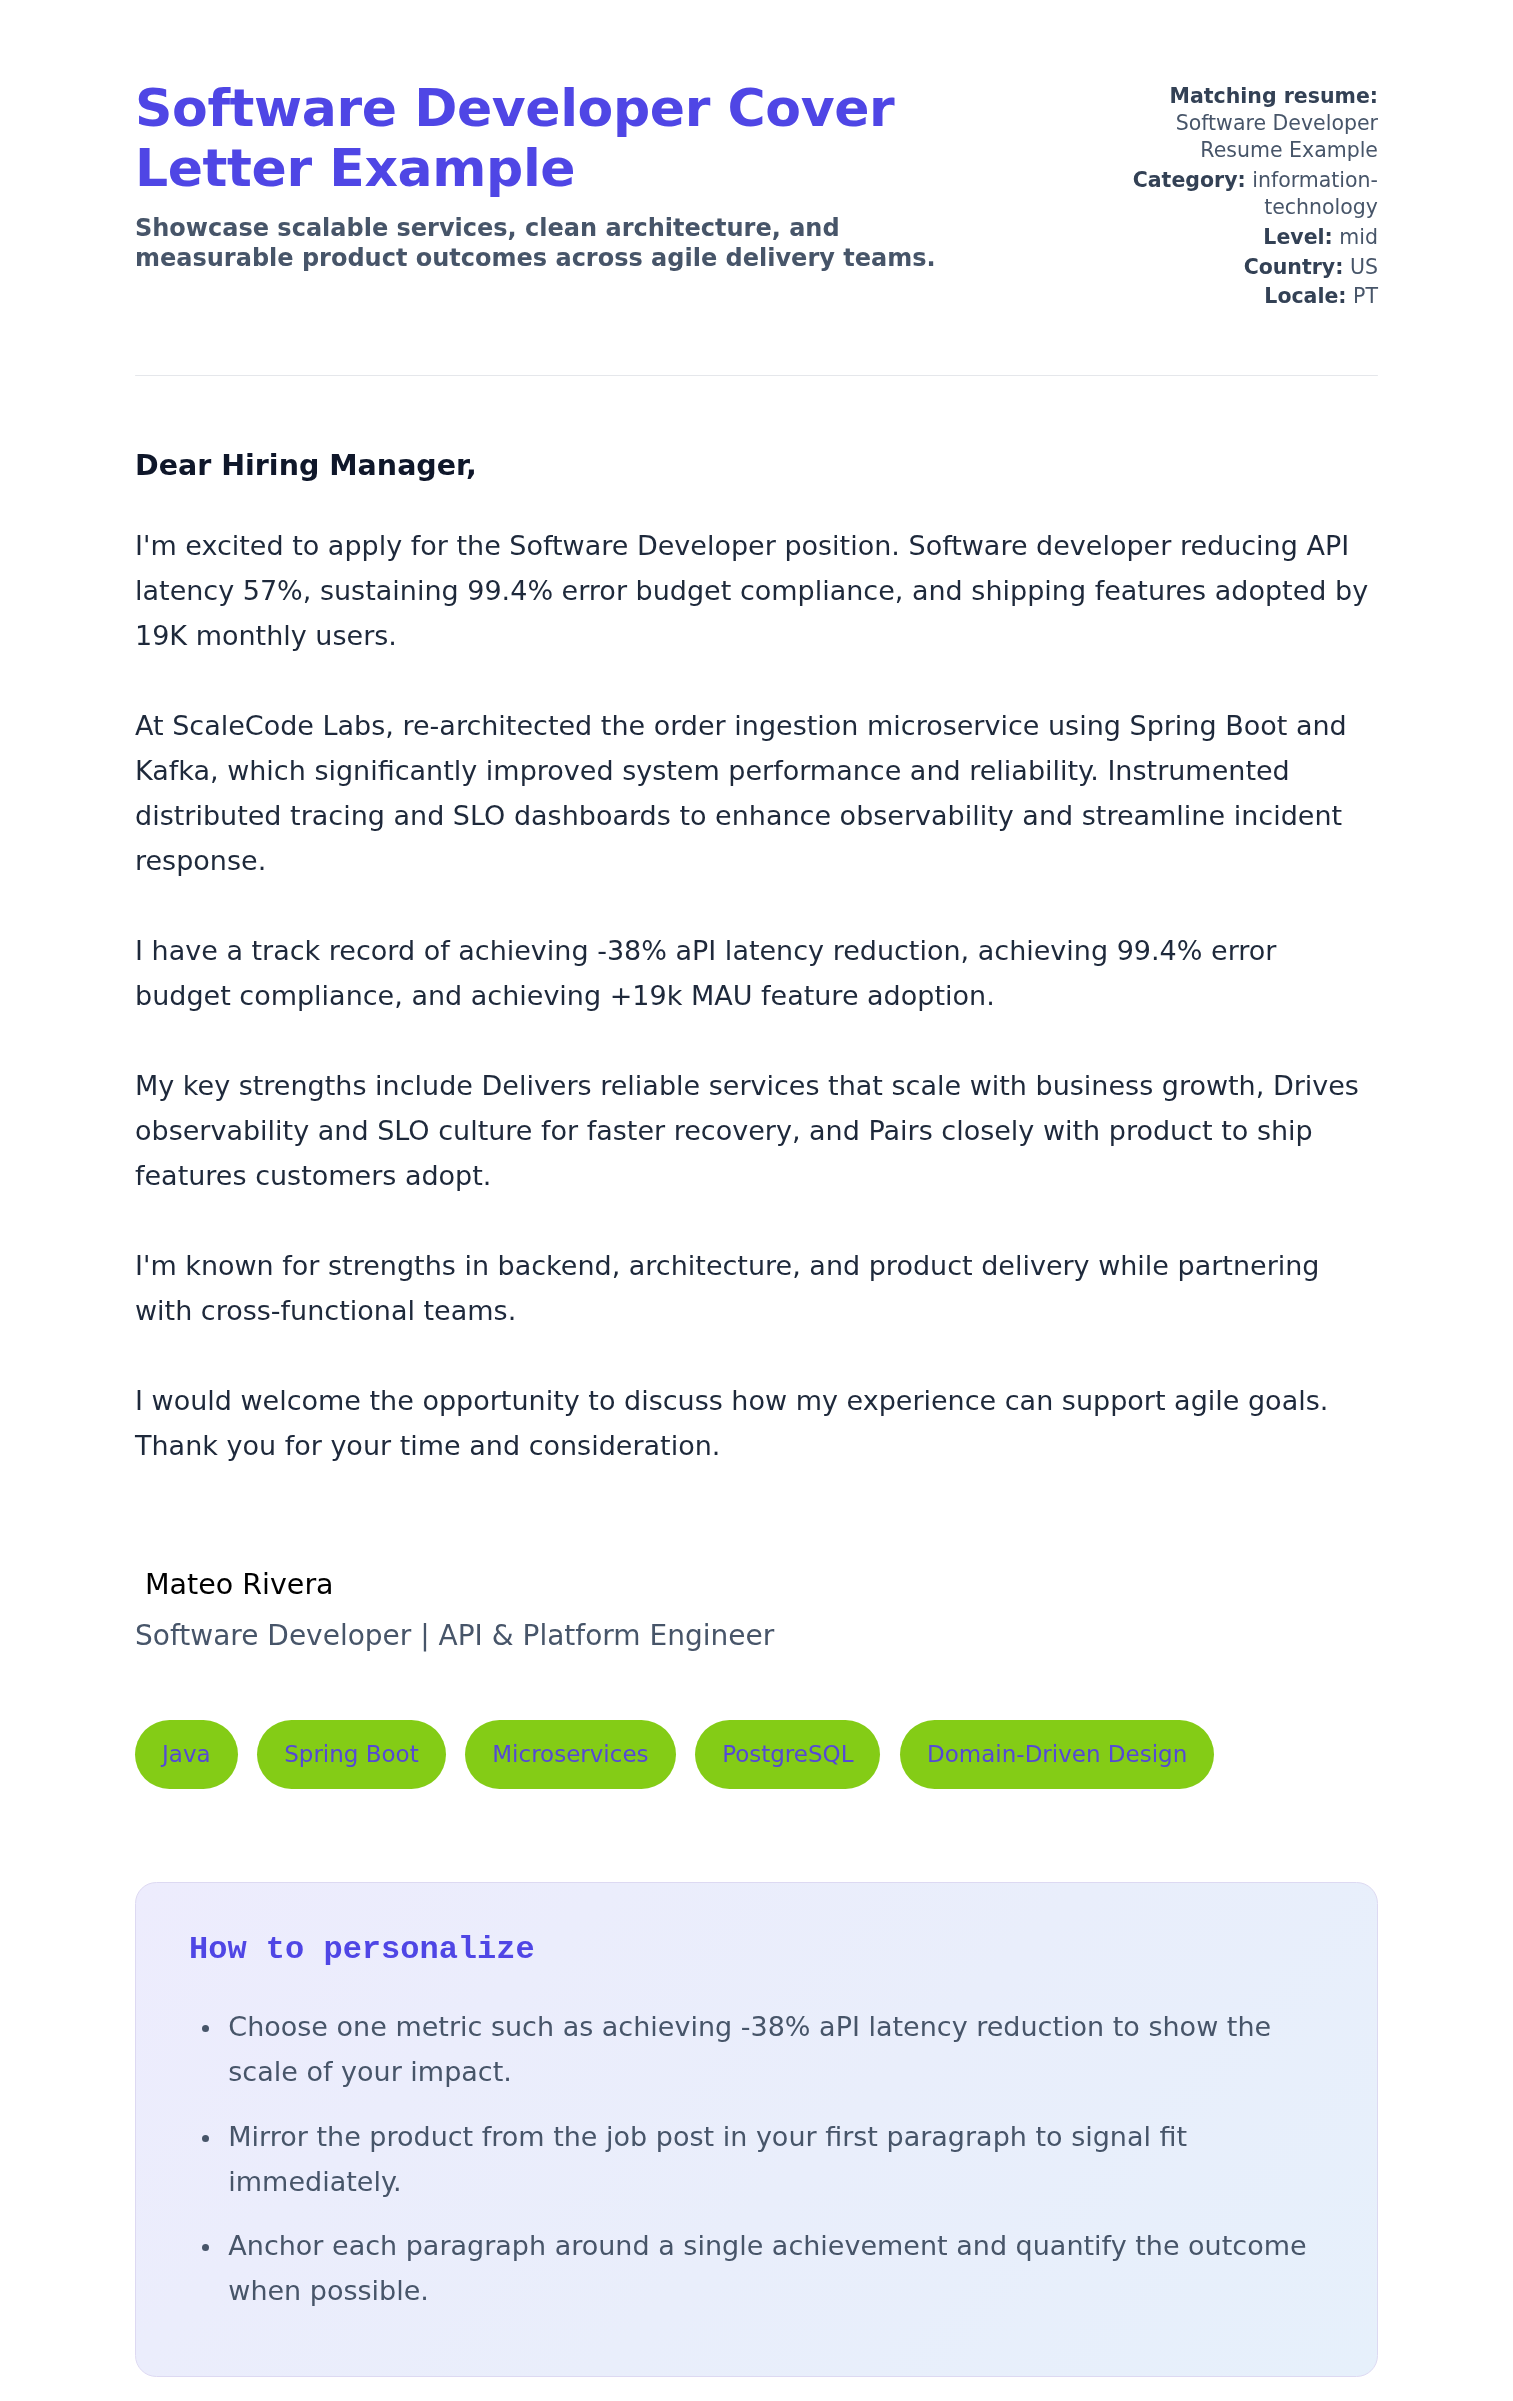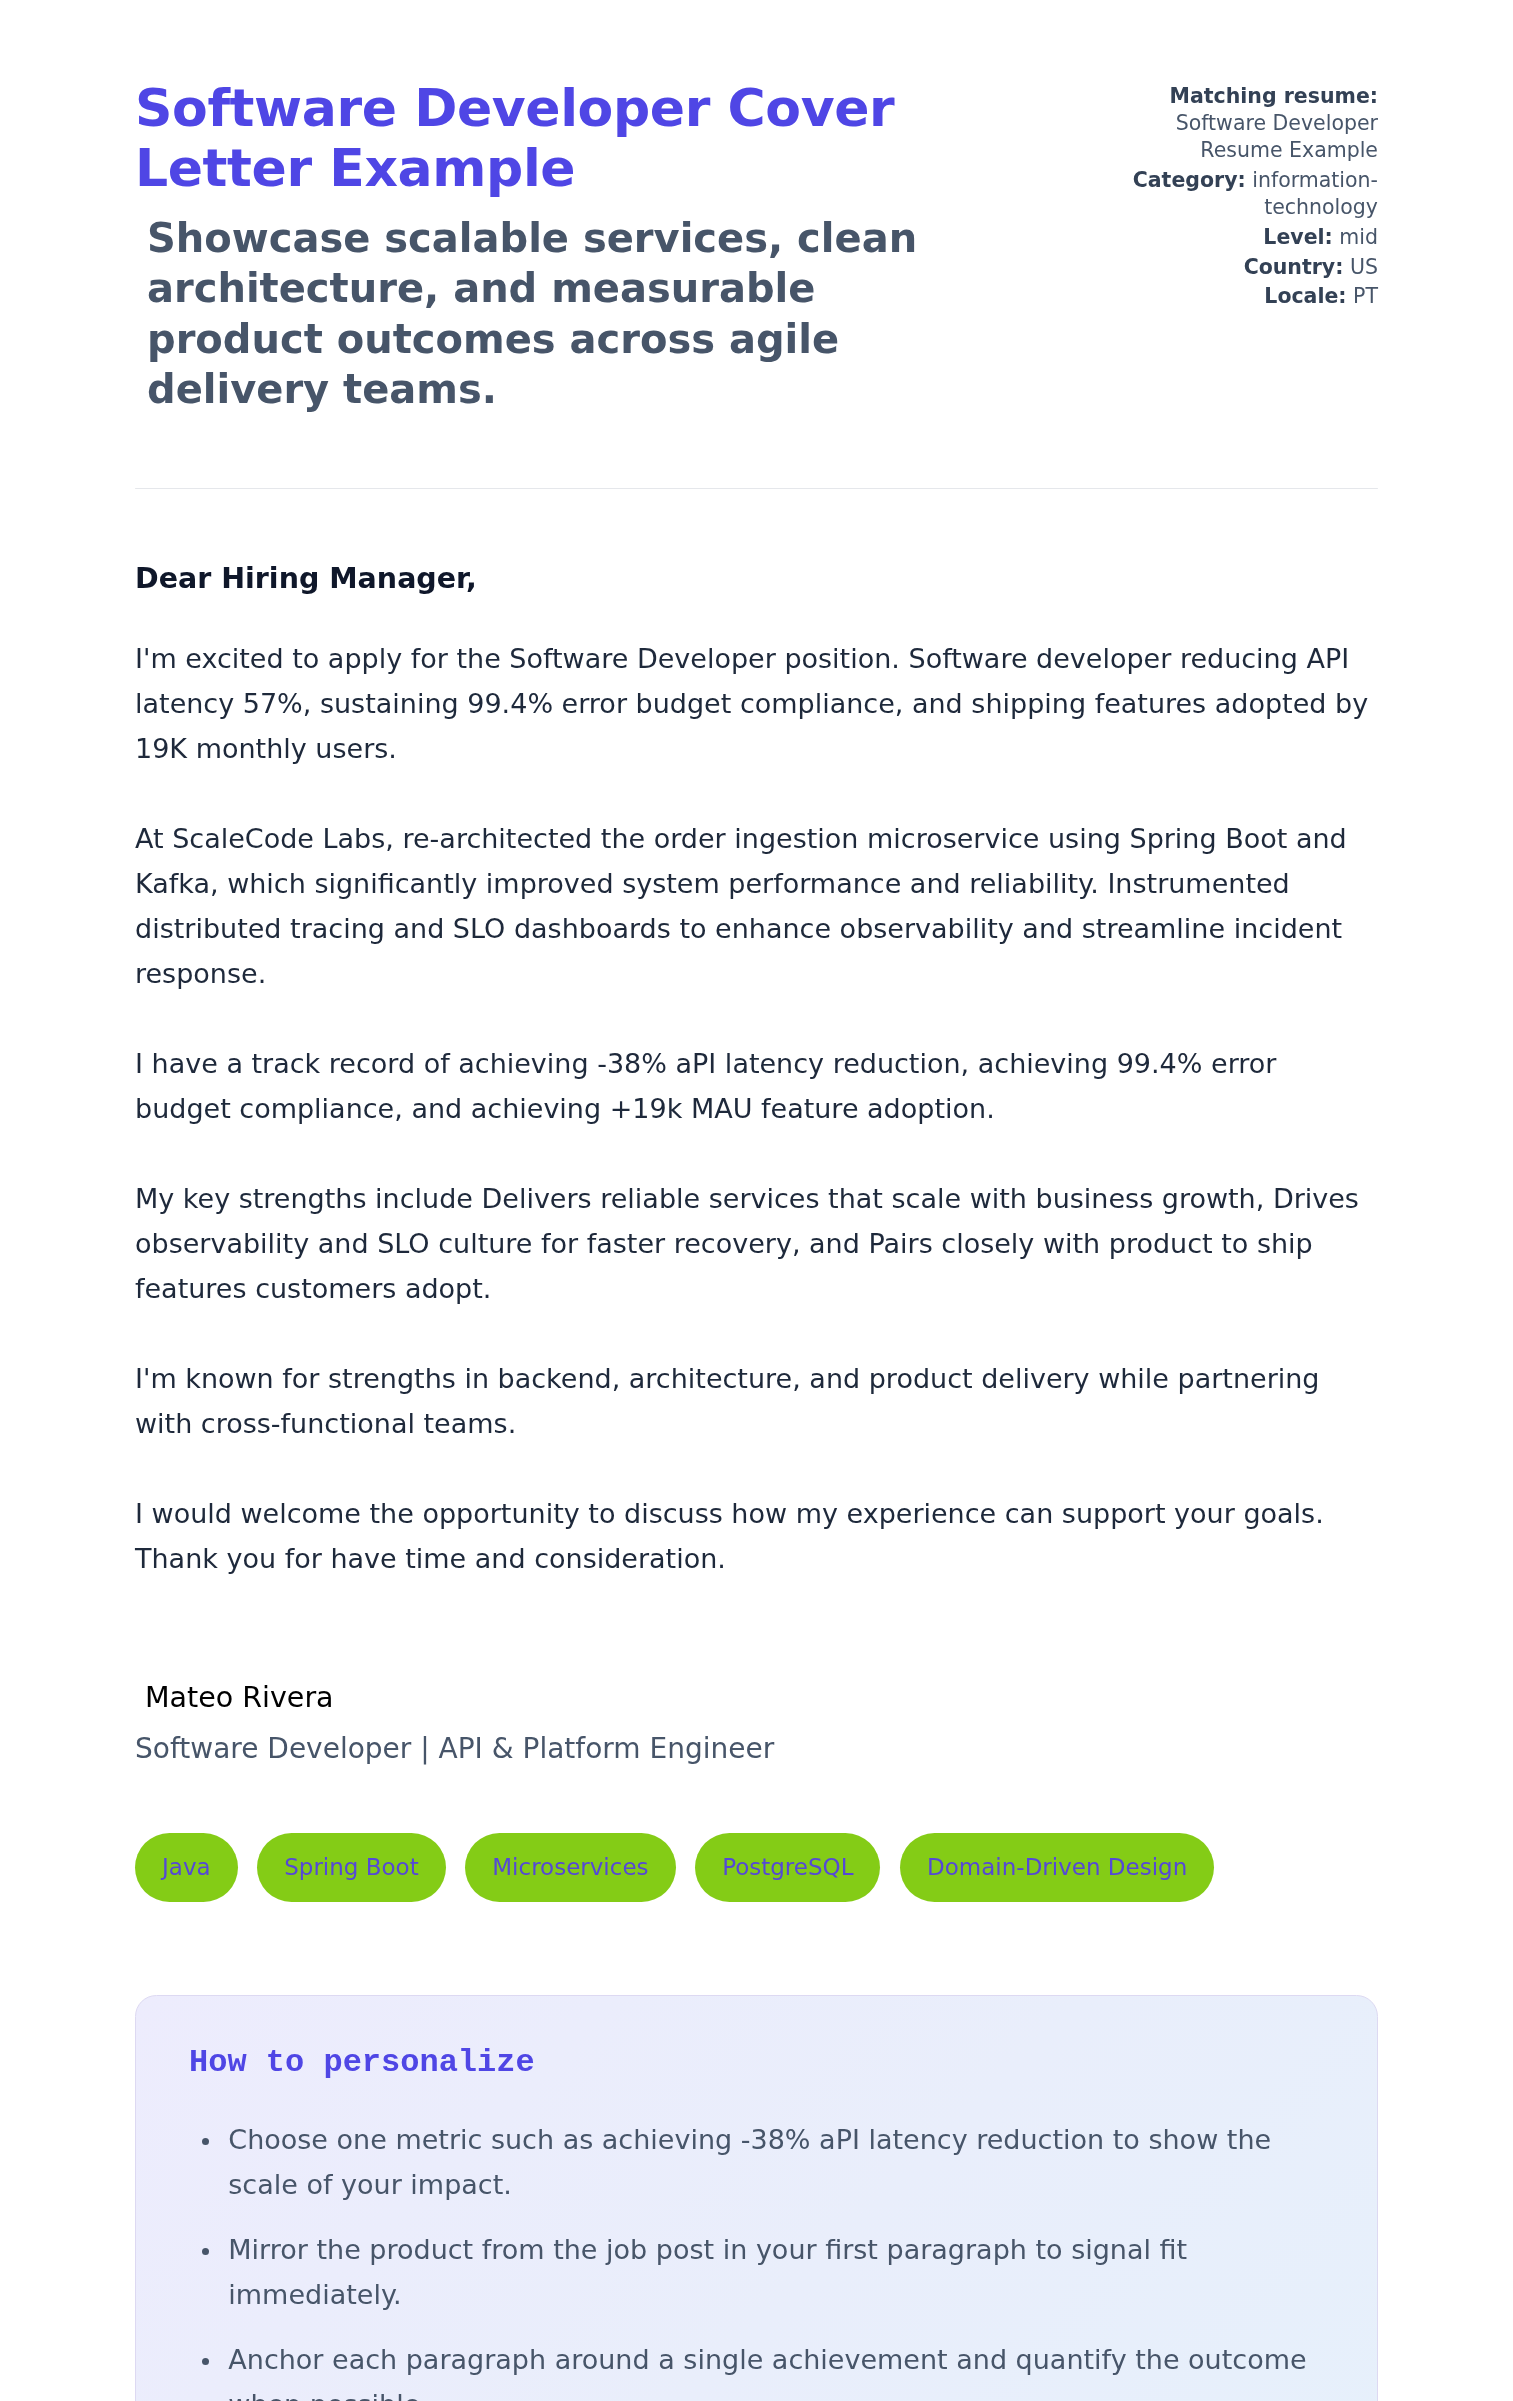--- a/index.html
+++ b/index.html
@@ -27,22 +27,22 @@
   .header-left { max-width: 837px; }
   .title {
     margin: 0 0 14.2px 0;
     font-size: 52px;
     line-height: 1.16;
     font-weight: bold;
     color: #4f46e5;
     letter-spacing: -0.4px;
   }
   .subtitle {
-    margin: 12px;
-    font-size: 40px;
+    margin: 0;
+    font-size: 24px;
     line-height: 1.26;
     font-weight: bold;
     color: #475569;
   }
   .meta {
     width: 267px;
     flex-shrink: 0;
     text-align: right;
     font-size: 20.5px;
     line-height: 1.32;
@@ -164,21 +164,21 @@
 
   <hr class="divider">
 
   <div>
     <p class="salutation">Dear Hiring Manager,</p>
     <p class="para">I'm excited to apply for the Software Developer position. Software developer reducing API latency 57%, sustaining 99.4% error budget compliance, and shipping features adopted by 19K monthly users.</p>
     <p class="para">At ScaleCode Labs, re-architected the order ingestion microservice using Spring Boot and Kafka, which significantly improved system performance and reliability. Instrumented distributed tracing and SLO dashboards to enhance observability and streamline incident response.</p>
     <p class="para">I have a track record of achieving -38% aPI latency reduction, achieving 99.4% error budget compliance, and achieving +19k MAU feature adoption.</p>
     <p class="para">My key strengths include Delivers reliable services that scale with business growth, Drives observability and SLO culture for faster recovery, and Pairs closely with product to ship features customers adopt.</p>
     <p class="para">I'm known for strengths in backend, architecture, and product delivery while partnering with cross-functional teams.</p>
-    <p class="para">I would welcome the opportunity to discuss how my experience can support your goals. Thank you for have time and consideration.</p>
+    <p class="para">I would welcome the opportunity to discuss how my experience can support agile goals. Thank you for your time and consideration.</p>
 
     <div class="signature">
       <p class="sig-name">Mateo Rivera</p>
       <p class="sig-role">Software Developer | API &amp; Platform Engineer</p>
     </div>
   </div>
 
   <div class="tags">
     <span class="tag">Java</span>
     <span class="tag">Spring Boot</span>

